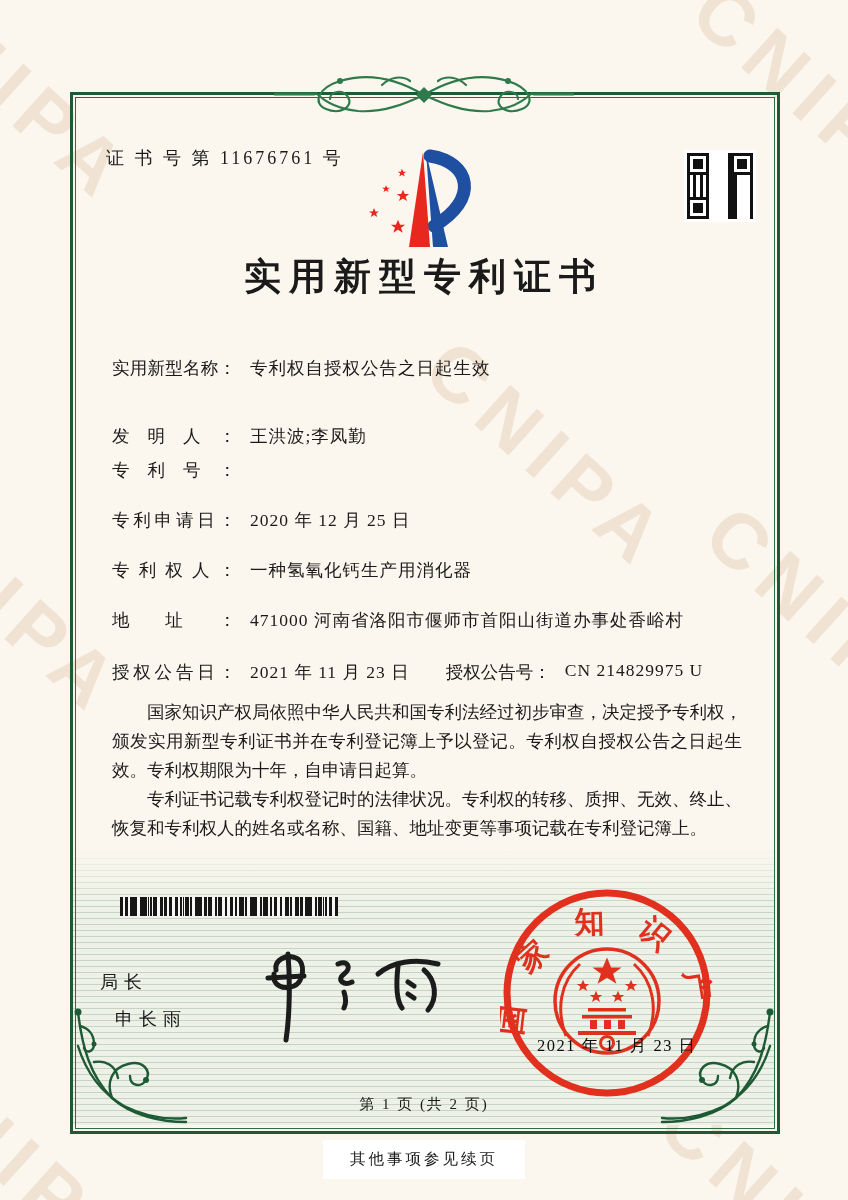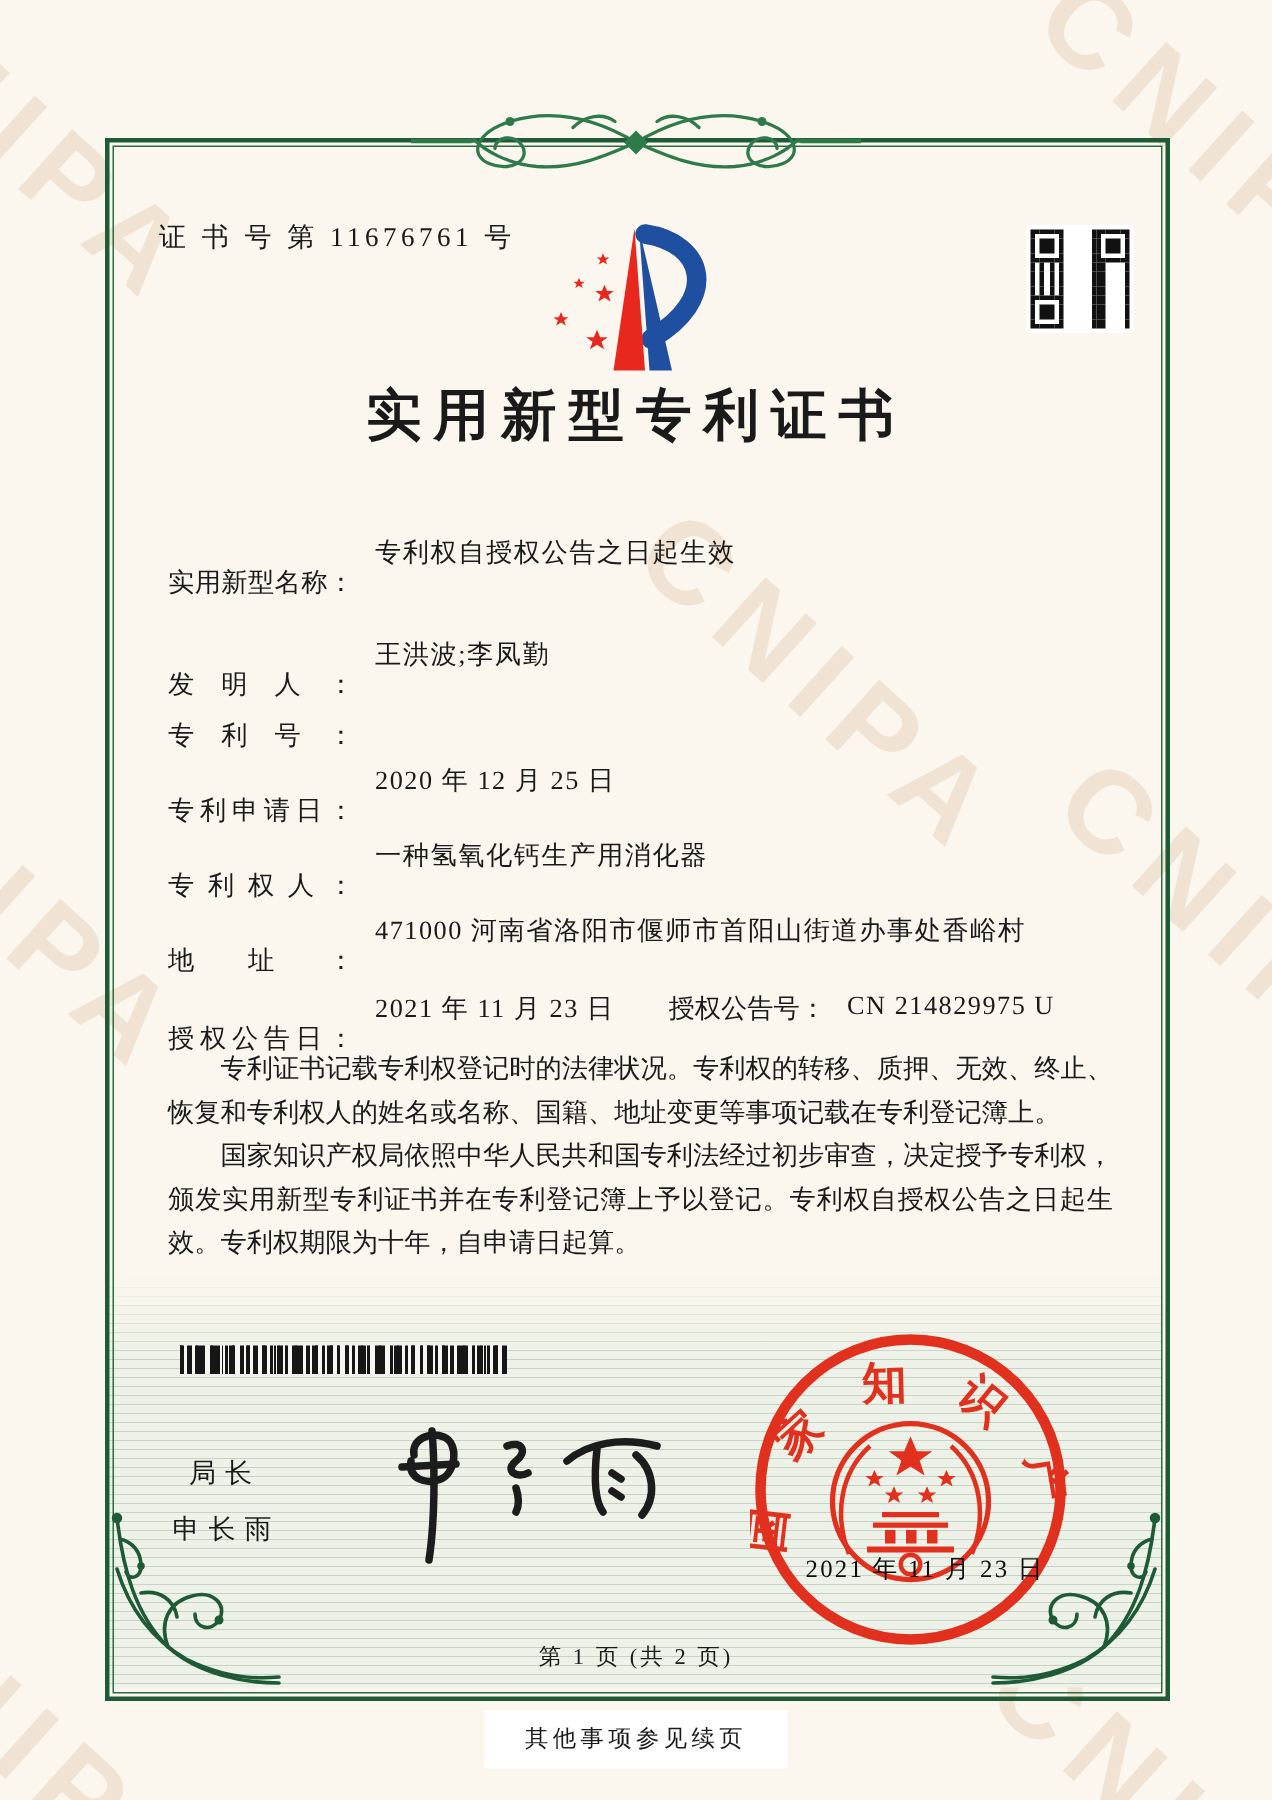--- a/index.html
+++ b/index.html
@@ -23,33 +23,33 @@
   
   .certno{left:106px;top:146px;font-size:18px;letter-spacing:3px;z-index:4;}
   .title{left:0;top:252px;width:100%;text-align:center;font-size:37px;font-weight:700;
          letter-spacing:8px;z-index:4;}
   .qr{left:684px;top:150px;width:66px;height:66px;display:grid;
       grid-template-columns:repeat(21,1fr);grid-template-rows:repeat(21,1fr);
       background:#fff;padding:3px;z-index:4;}
   .qr i{display:block;}
   
   .row{left:112px;height:24px;font-size:17.5px;z-index:4;display:flex;}
-  .flabel{display:inline-block;width:124px;text-align:justify;text-align-last:justify;margin-top:20px;}
+  .flabel{display:inline-block;width:124px;text-align:justify;text-align-last:justify;}
   .fvalue{margin-left:14px;letter-spacing:1px;}
   .flabel2{display:inline-block;margin-left:36px;}
   
   .bodytext{left:112px;top:698px;width:630px;font-size:17.5px;line-height:29px;
             text-align:justify;z-index:4;}
   .bodytext p{margin:0;text-indent:2em;}
   
   .barcode{left:120px;top:897px;width:218px;height:19px;z-index:4;background:
       repeating-linear-gradient(90deg,#161616 0 2px,rgba(0,0,0,0) 2px 5px),
       repeating-linear-gradient(90deg,#161616 0 1px,rgba(0,0,0,0) 1px 7px),
       repeating-linear-gradient(90deg,#161616 0 3px,rgba(0,0,0,0) 3px 11px),#f6f6f2;}
-  .juzhang{left:126px;top:970px;font-size:18px;letter-spacing:6px;z-index:4;}
+  .juzhang{left:100px;top:970px;font-size:18px;letter-spacing:6px;z-index:4;}
   .juname{left:115px;top:1007px;font-size:18px;letter-spacing:6px;z-index:4;}
   .sig{left:246px;top:928px;z-index:4;}
   .seal{left:500px;top:886px;z-index:4;}
   .sealdate{left:537px;top:1035px;font-size:16.5px;letter-spacing:1.5px;color:#0d0d0d;z-index:5;}
   .pagenum{left:0;top:1095px;width:100%;text-align:center;font-size:15px;letter-spacing:2px;z-index:4;}
   .note{left:50%;top:1140px;transform:translateX(-50%);background:#ffffff;
         padding:9px 27px;font-size:15.5px;letter-spacing:3px;z-index:4;}
 </style>
 </head>
 <body>
@@ -601,22 +601,22 @@
   <span class="fvalue">471000 河南省洛阳市偃师市首阳山街道办事处香峪村</span>
 </div>
 <div class="abs row" style="top:660px">
   <span class="flabel">授权公告日：</span>
   <span class="fvalue">2021 年 11 月 23 日</span>
   <span class="flabel2">授权公告号：</span>
   <span class="fvalue">CN 214829975 U</span>
 </div>
 
 <div class="abs bodytext">
+  <p>国家知识产权局依照中华人民共和国专利法经过初步审查，决定授予专利权，颁发实用新型专利证书并在专利登记簿上予以登记。专利权自授权公告之日起生效。专利权期限为十年，自申请日起算。</p>
   <p>专利证书记载专利权登记时的法律状况。专利权的转移、质押、无效、终止、恢复和专利权人的姓名或名称、国籍、地址变更等事项记载在专利登记簿上。</p>
-  <p>国家知识产权局依照中华人民共和国专利法经过初步审查，决定授予专利权，颁发实用新型专利证书并在专利登记簿上予以登记。专利权自授权公告之日起生效。专利权期限为十年，自申请日起算。</p>
 </div>
 
 <div class="abs barcode"></div>
 
 <div class="abs juzhang">局长</div>
 <div class="abs juname">申长雨</div>
 
 <svg class="abs sig" width="215" height="125" viewBox="0 0 215 125">
   <g stroke="#1c1c1c" fill="none" stroke-width="5" stroke-linecap="round" stroke-linejoin="round">
     <path d="M30,42 C28,32 40,26 50,30 C60,34 58,54 48,58 C38,62 26,58 28,46"></path>

